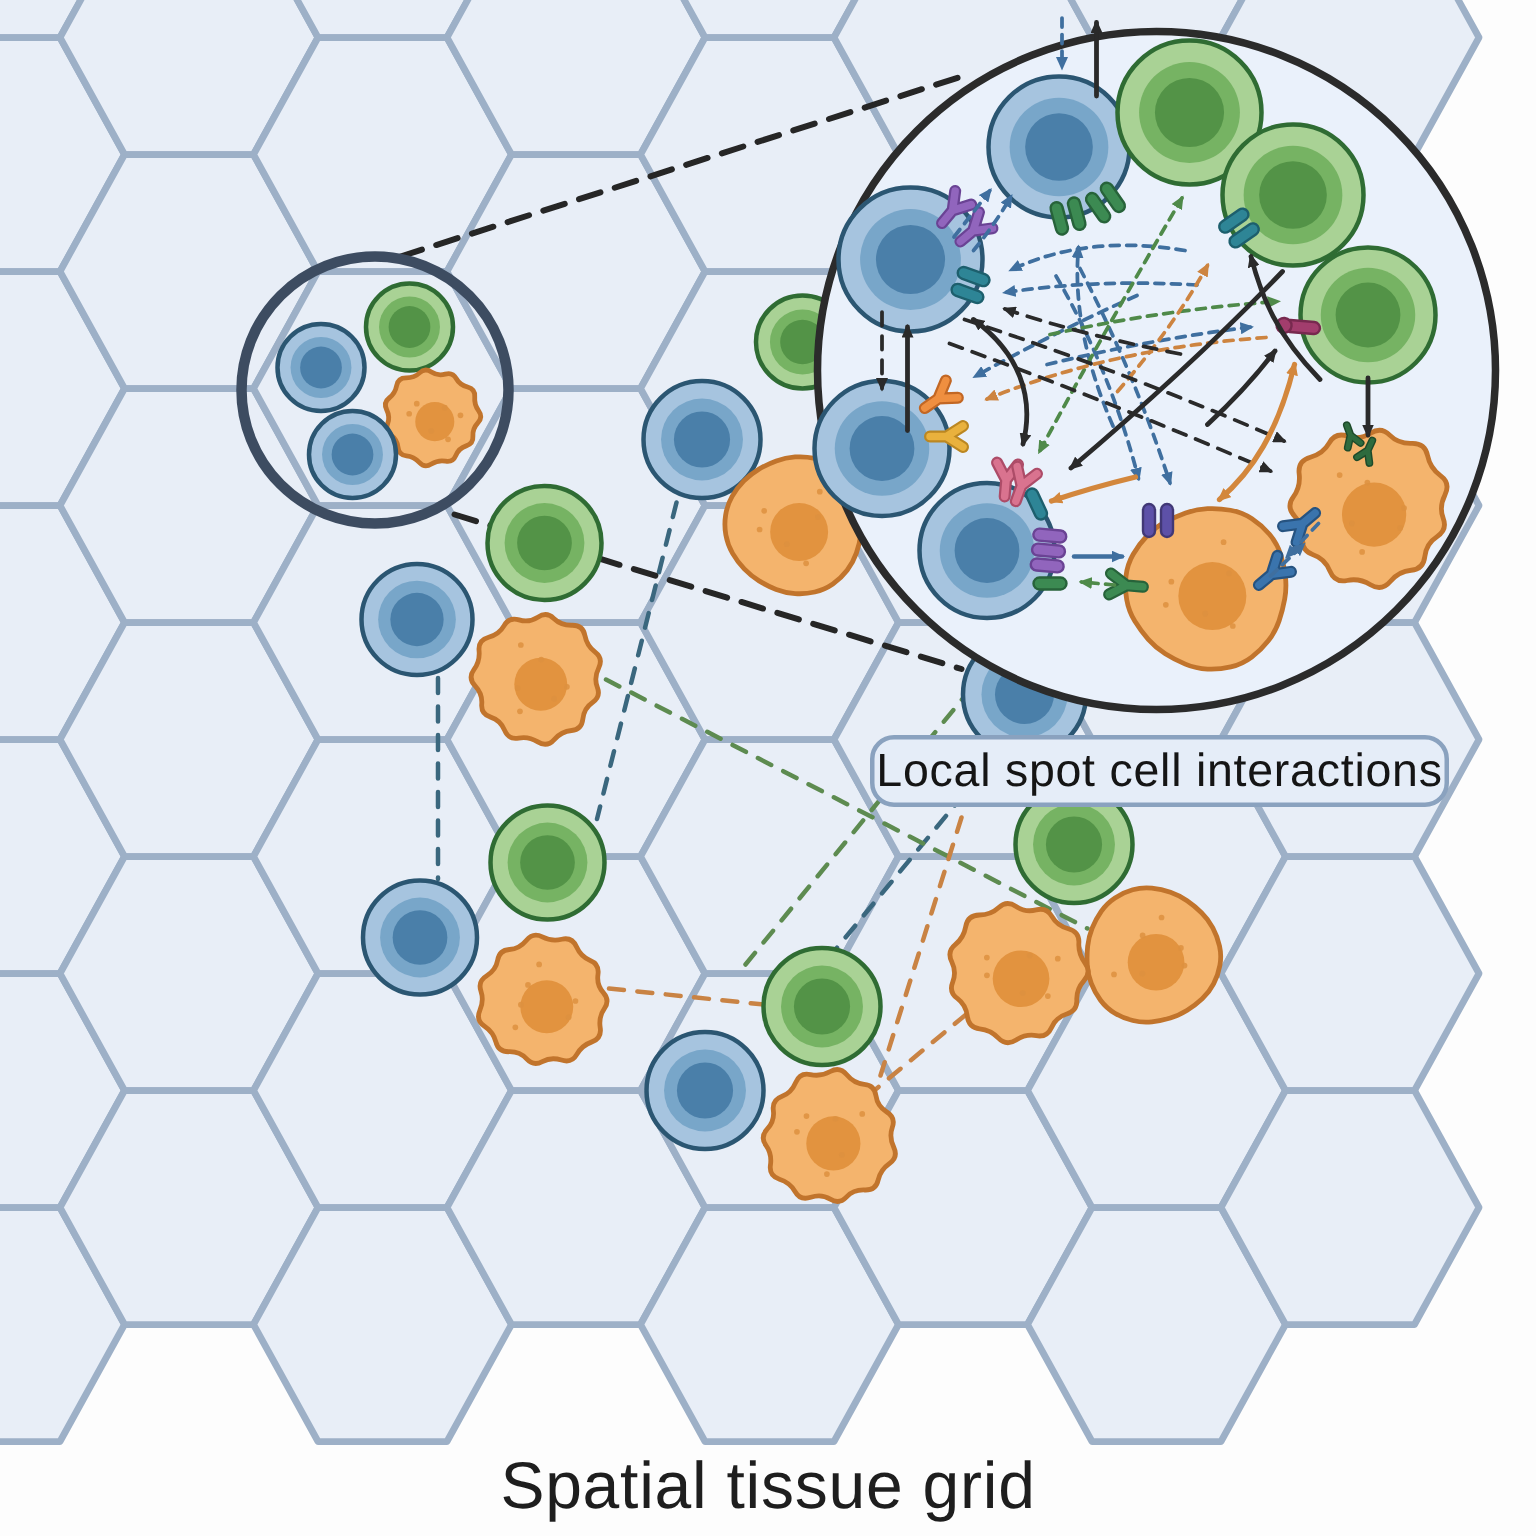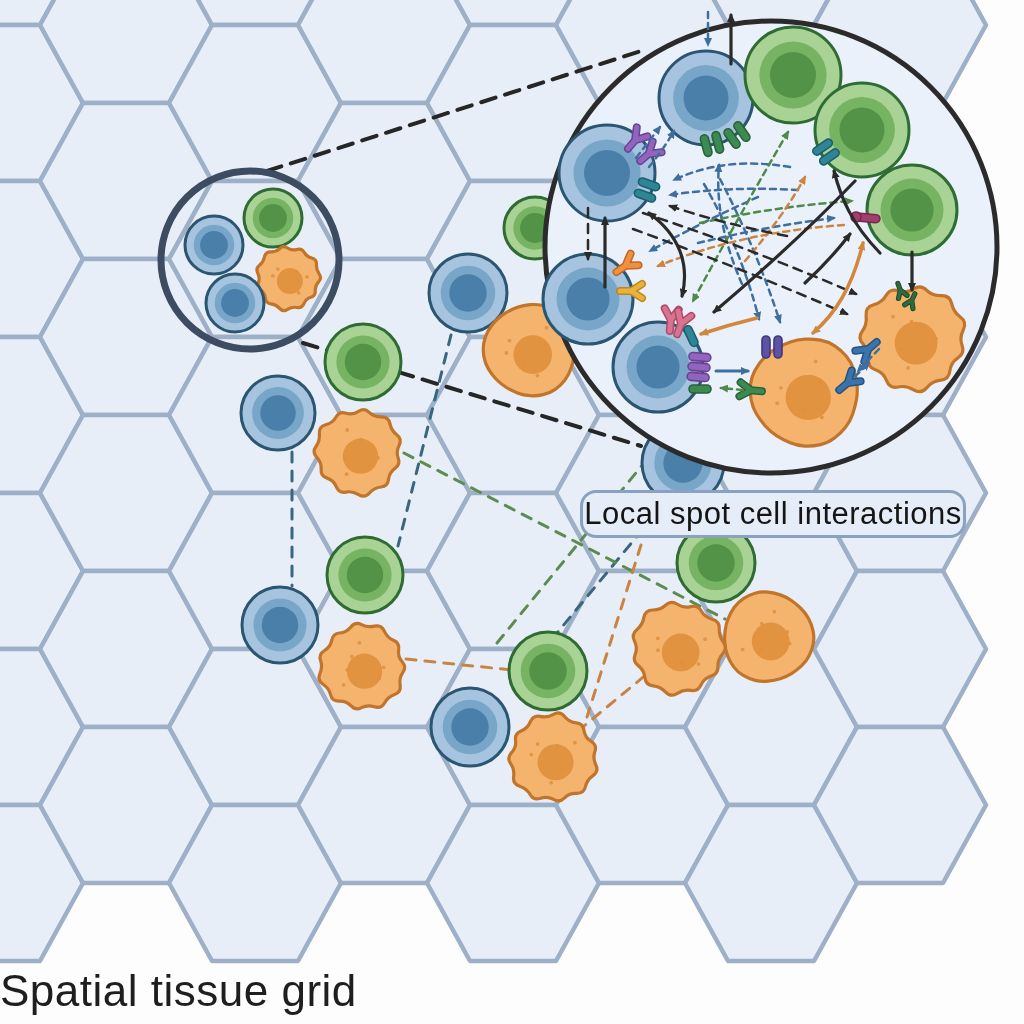--- a/index.html
+++ b/index.html
@@ -3,21 +3,21 @@
 <meta charset="utf-8">
 <style>
   html,body{margin:0;padding:0;background:#ffffff;}
   #stage{position:relative;width:1024px;height:1024px;background:#fdfdfd;overflow:hidden;
          font-family:"Liberation Sans", sans-serif;}
   #scene{position:absolute;left:0;top:0;}
   .label-box{position:absolute;left:580px;top:490px;width:386px;height:48px;
              background:#e5edf8;border:3px solid #8aa2bf;border-radius:16px;
              display:flex;align-items:center;justify-content:center;box-sizing:border-box;}
   .label-box span{font-size:31px;color:#151515;letter-spacing:0.5px;white-space:nowrap;}
-  .title{position:absolute;left:0;top:966px;width:1024px;text-align:left;
+  .title{position:absolute;left:0;top:966px;width:1024px;text-align:center;
          font-size:44px;color:#1e1e1e;letter-spacing:0.5px;}
 </style>
 </head>
 <body>
 <div id="stage">
 
   <svg id="scene" width="1024" height="1024" viewBox="0 0 1024 1024">
       <defs>
         <marker id="mk0" markerWidth="9" markerHeight="8" refX="7" refY="4" orient="auto-start-reverse" markerUnits="userSpaceOnUse">
           <path d="M0,0 L9,4 L0,8 Z" fill="#3f6f9f"></path>

